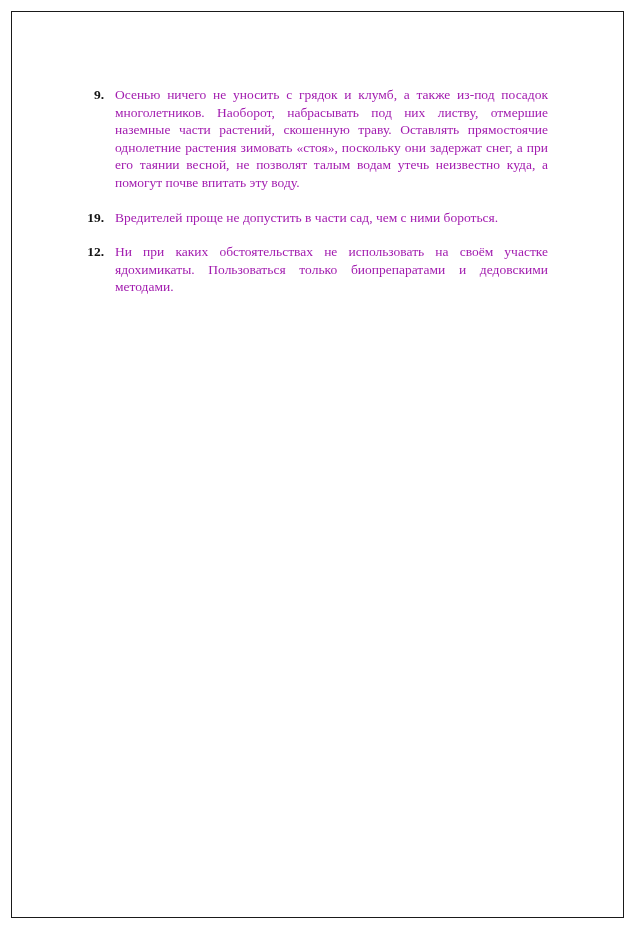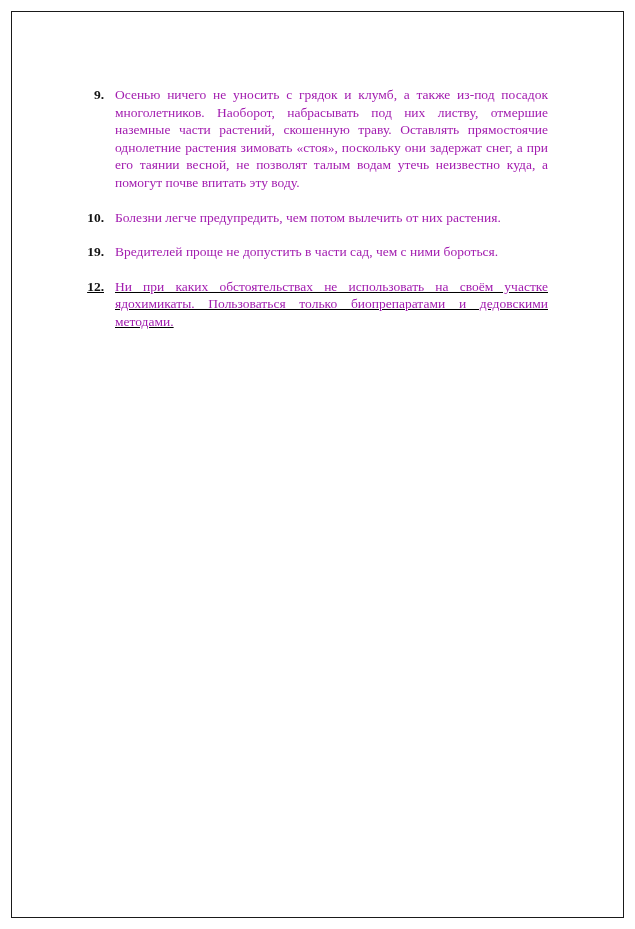--- a/index.html
+++ b/index.html
@@ -39,21 +39,20 @@
     padding: 0;
     list-style: none;
   }
   .item {
     display: flex;
     align-items: flex-start;
     margin-bottom: 17px;
   }
   .item:last-child {
     margin-bottom: 0;
-    text-decoration: underline;
   }
   .num {
     flex: 0 0 auto;
     width: 26px;
     text-align: right;
     font-weight: bold;
     font-size: 13.5px;
     line-height: 17.6px;
     color: #141414;
     padding-right: 0;
@@ -79,24 +78,20 @@
   <div class="page-border"></div>
 
   <div class="content">
     <ol class="list">
 
       <li class="item">
         <span class="num">9.</span>
         <span class="txt">Осенью ничего не уносить с грядок и клумб, а также из-под посадок многолетников. Наоборот, набрасывать под них листву, отмершие наземные части растений, скошенную траву. Оставлять прямостоячие однолетние растения зимовать «стоя», поскольку они задержат снег, а при его таянии весной, не позволят талым водам утечь неизвестно куда, а помогут почве впитать эту воду.</span>
       </li>
 
-      <li class="item">
-        <span class="num">10.</span>
-        <span class="txt no-justify">Болезни легче предупредить, чем потом вылечить от них растения.</span>
-      </li>
 
       <li class="item">
         <span class="num">19.</span>
         <span class="txt no-justify">Вредителей проще не допустить в части сад, чем с ними бороться.</span>
       </li>
 
       <li class="item">
         <span class="num">12.</span>
         <span class="txt">Ни при каких обстоятельствах не использовать на своём участке ядохимикаты. Пользоваться только биопрепаратами и дедовскими методами.</span>
       </li>

